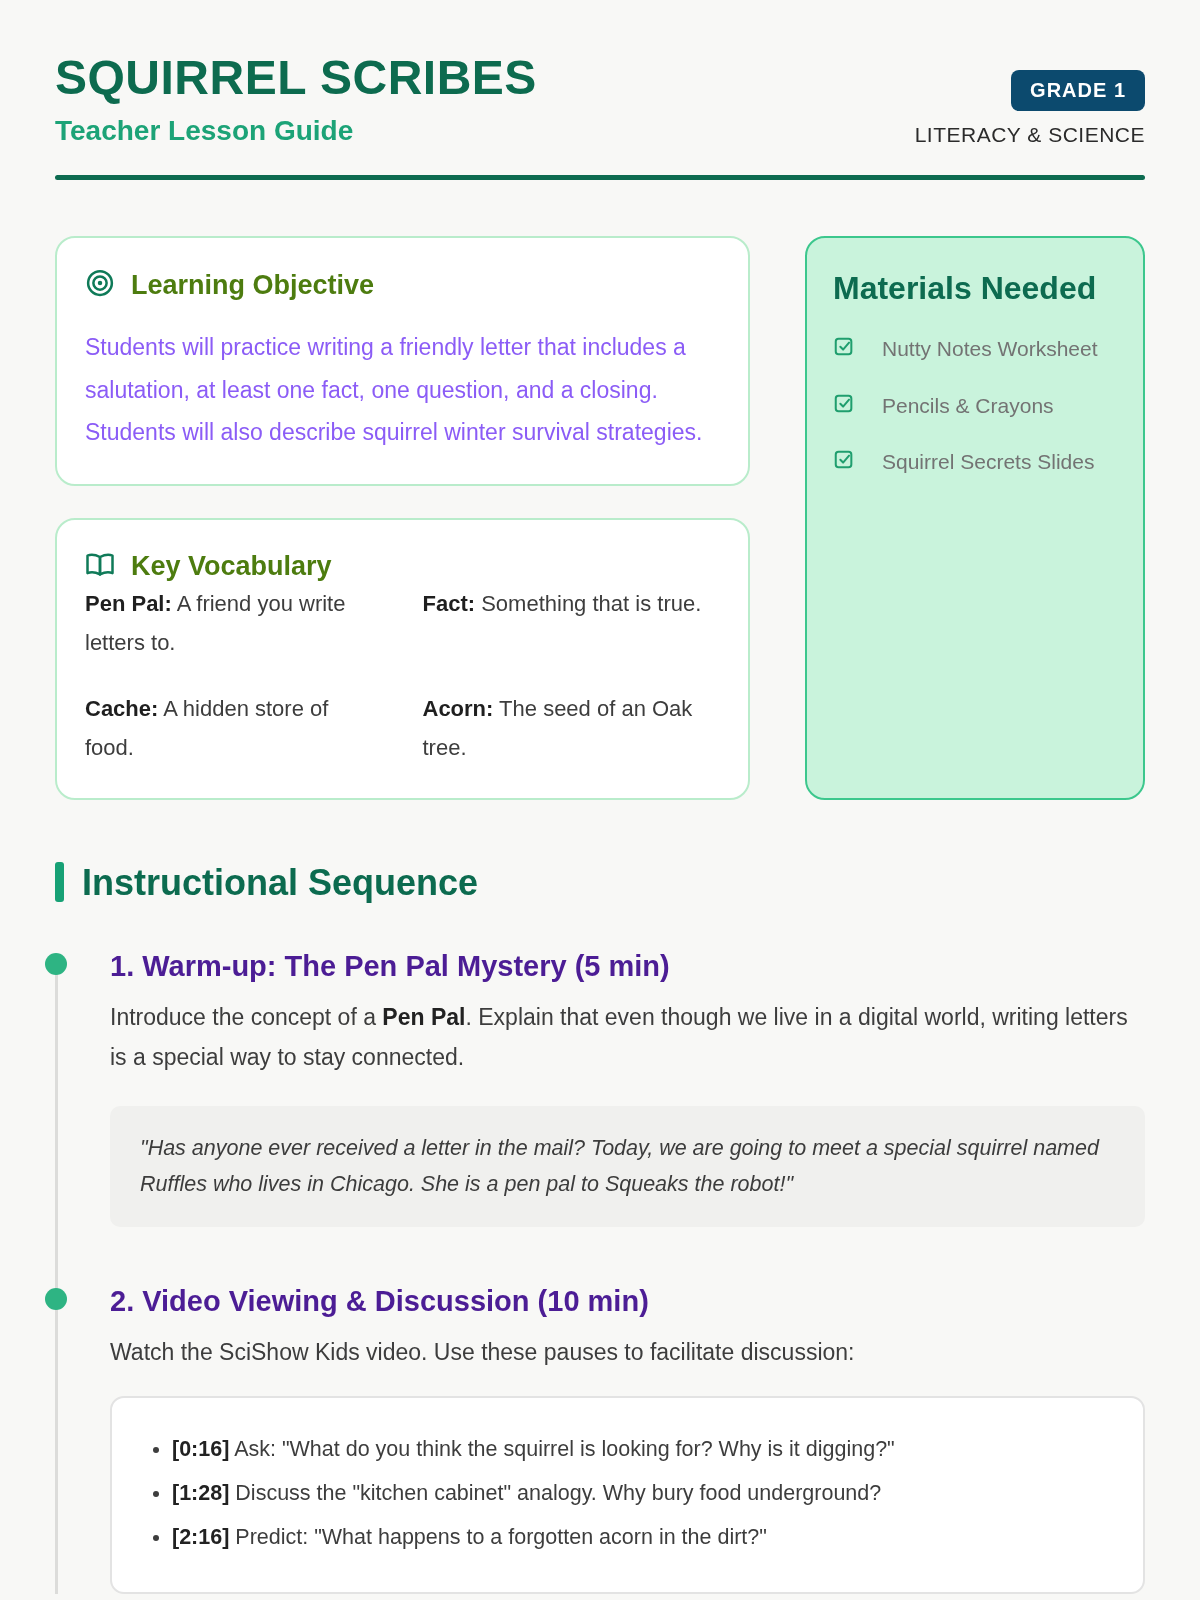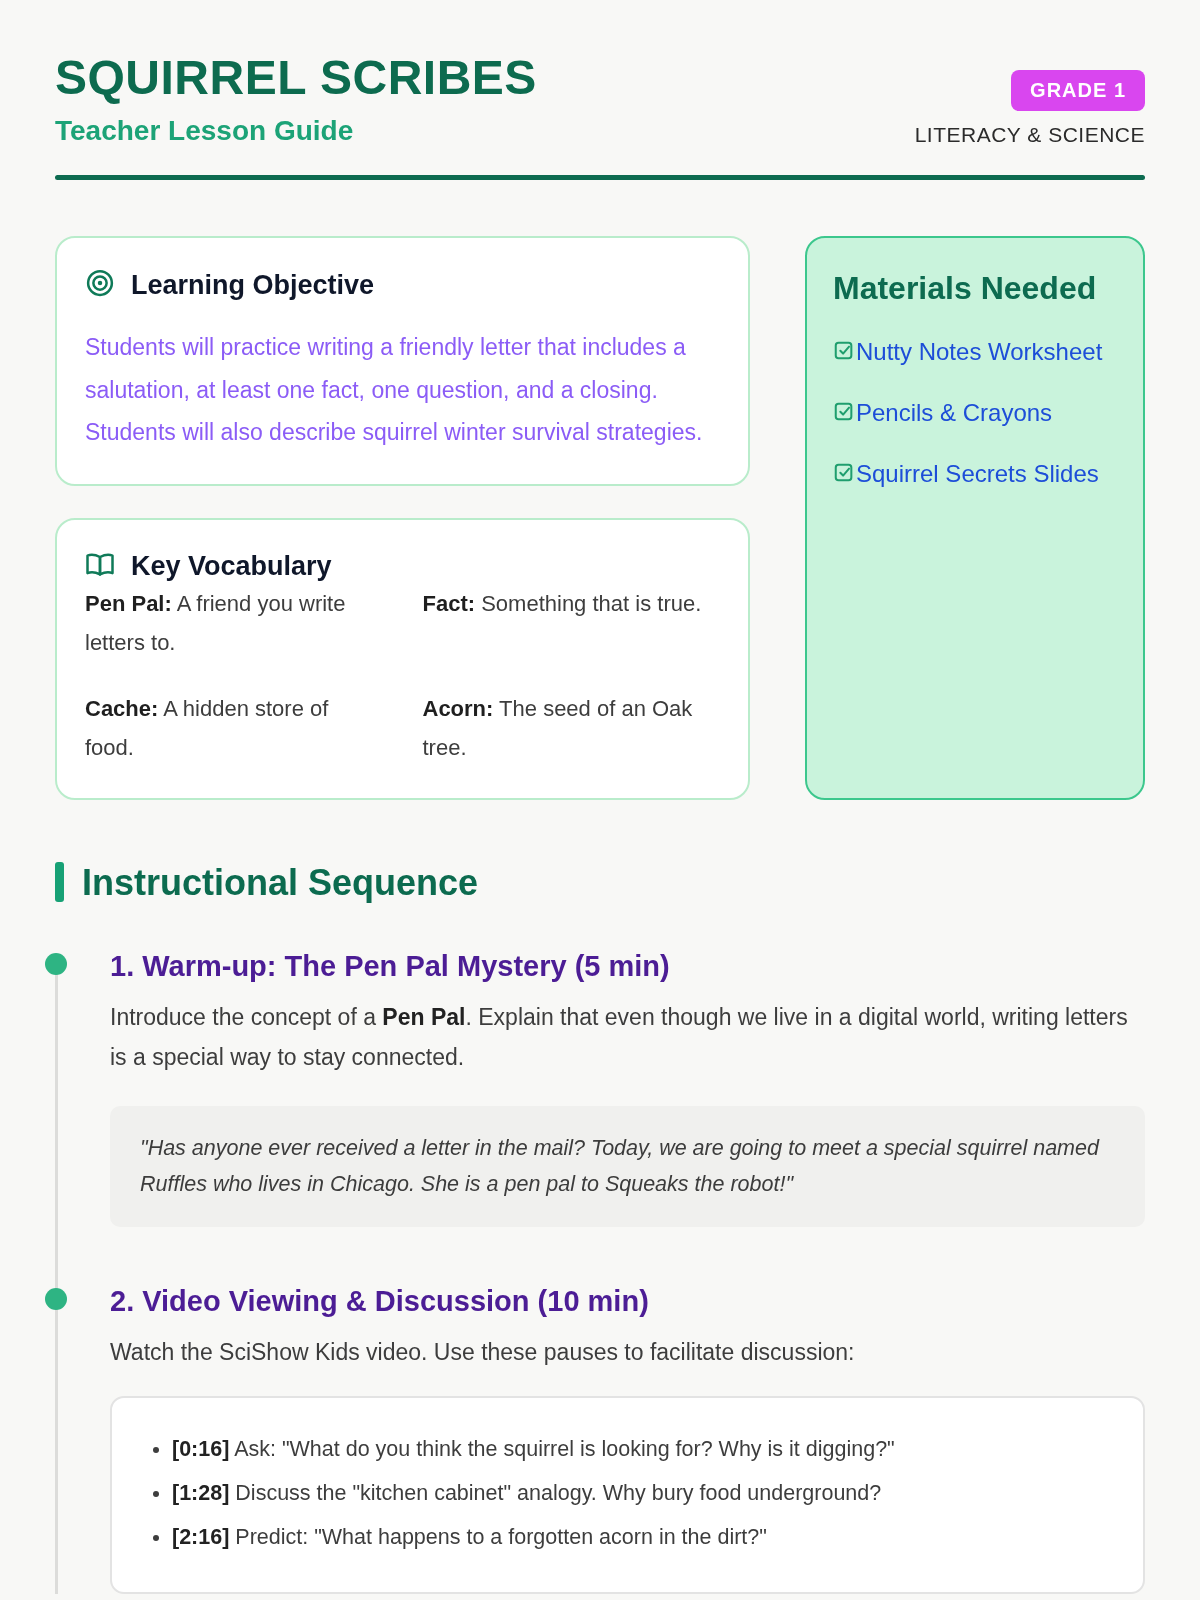--- a/index.html
+++ b/index.html
@@ -9,51 +9,51 @@
     width: 1200px; height: 1600px; margin: 0 auto;
     background: #f8f8f6; position: relative; overflow: hidden;
     padding: 48px 55px 0 55px;
   }
   
   .header { display: flex; justify-content: space-between; align-items: flex-end; }
   .title { font-size: 48px; font-weight: 900; color: #0d6b4f; letter-spacing: 0.5px; }
   .subtitle { font-size: 28px; font-weight: 700; color: #1ca377; margin-top: 10px; }
   .header-right { display: flex; flex-direction: column; align-items: flex-end; padding-top: 22px; }
   .grade-badge {
-    background: #d946ef; color: #ffffff; font-size: 20px; font-weight: 700;
+    background: #0c4a6e; color: #ffffff; font-size: 20px; font-weight: 700;
     letter-spacing: 1px; padding: 9px 19px; border-radius: 8px;
   }
   .category { font-size: 21px; color: #2b2b2b; margin-top: 12px; letter-spacing: 0.5px; }
   .divider { height: 5px; background: #0d6b50; border-radius: 3px; margin-top: 28px; }
 
   
   .cards-row { display: flex; gap: 55px; margin-top: 56px; align-items: stretch; }
   .left-col { flex: 1; display: flex; flex-direction: column; gap: 32px; }
   .card {
     background: #ffffff; border: 2px solid #b9eccb; border-radius: 20px;
     padding: 30px 28px;
   }
   .card-heading-row { display: flex; align-items: center; gap: 16px; }
-  .card-heading { font-size: 27px; font-weight: 800; color: #0f172a; }
+  .card-heading { font-size: 27px; font-weight: 800; color: #4d7c0f; }
   .objective-body {
     margin-top: 24px; font-size: 23px; color: #8b5cf6; line-height: 1.85;
   }
   .vocab-grid {
     display: grid; grid-template-columns: 1fr 1fr;
     column-gap: 40px; row-gap: 26px; font-size: 22px; color: #3d3d3d; line-height: 1.8;
   }
   .vocab-grid b { color: #1f1f1f; }
 
   .materials-card {
     width: 340px; background: #c9f3dc; border: 2px solid #3cc78d;
     border-radius: 20px; padding: 32px 26px;
   }
   .materials-heading { font-size: 32px; font-weight: 800; color: #0d6b50; }
   .materials-list { margin-top: 26px; display: flex; flex-direction: column; gap: 22px; }
-  .materials-item { display: flex; gap: 1px; font-size: 24px; color: #1d4ed8; line-height: 1.55; }
+  .materials-item { display: flex; gap: 27px; font-size: 21px; color: #737373; line-height: 1.55; }
   .materials-item .check { flex: 0 0 auto; padding-top: 2px; }
 
   
   .section-heading-row { display: flex; align-items: flex-start; gap: 18px; margin-top: 62px; }
   .section-bar { width: 9px; height: 40px; background: #17a175; border-radius: 3px; }
   .section-heading { font-size: 36px; font-weight: 900; color: #0c6b4f; }
 
   
   .timeline { position: relative; margin-top: 46px; padding-left: 55px; }
   .timeline::before {

